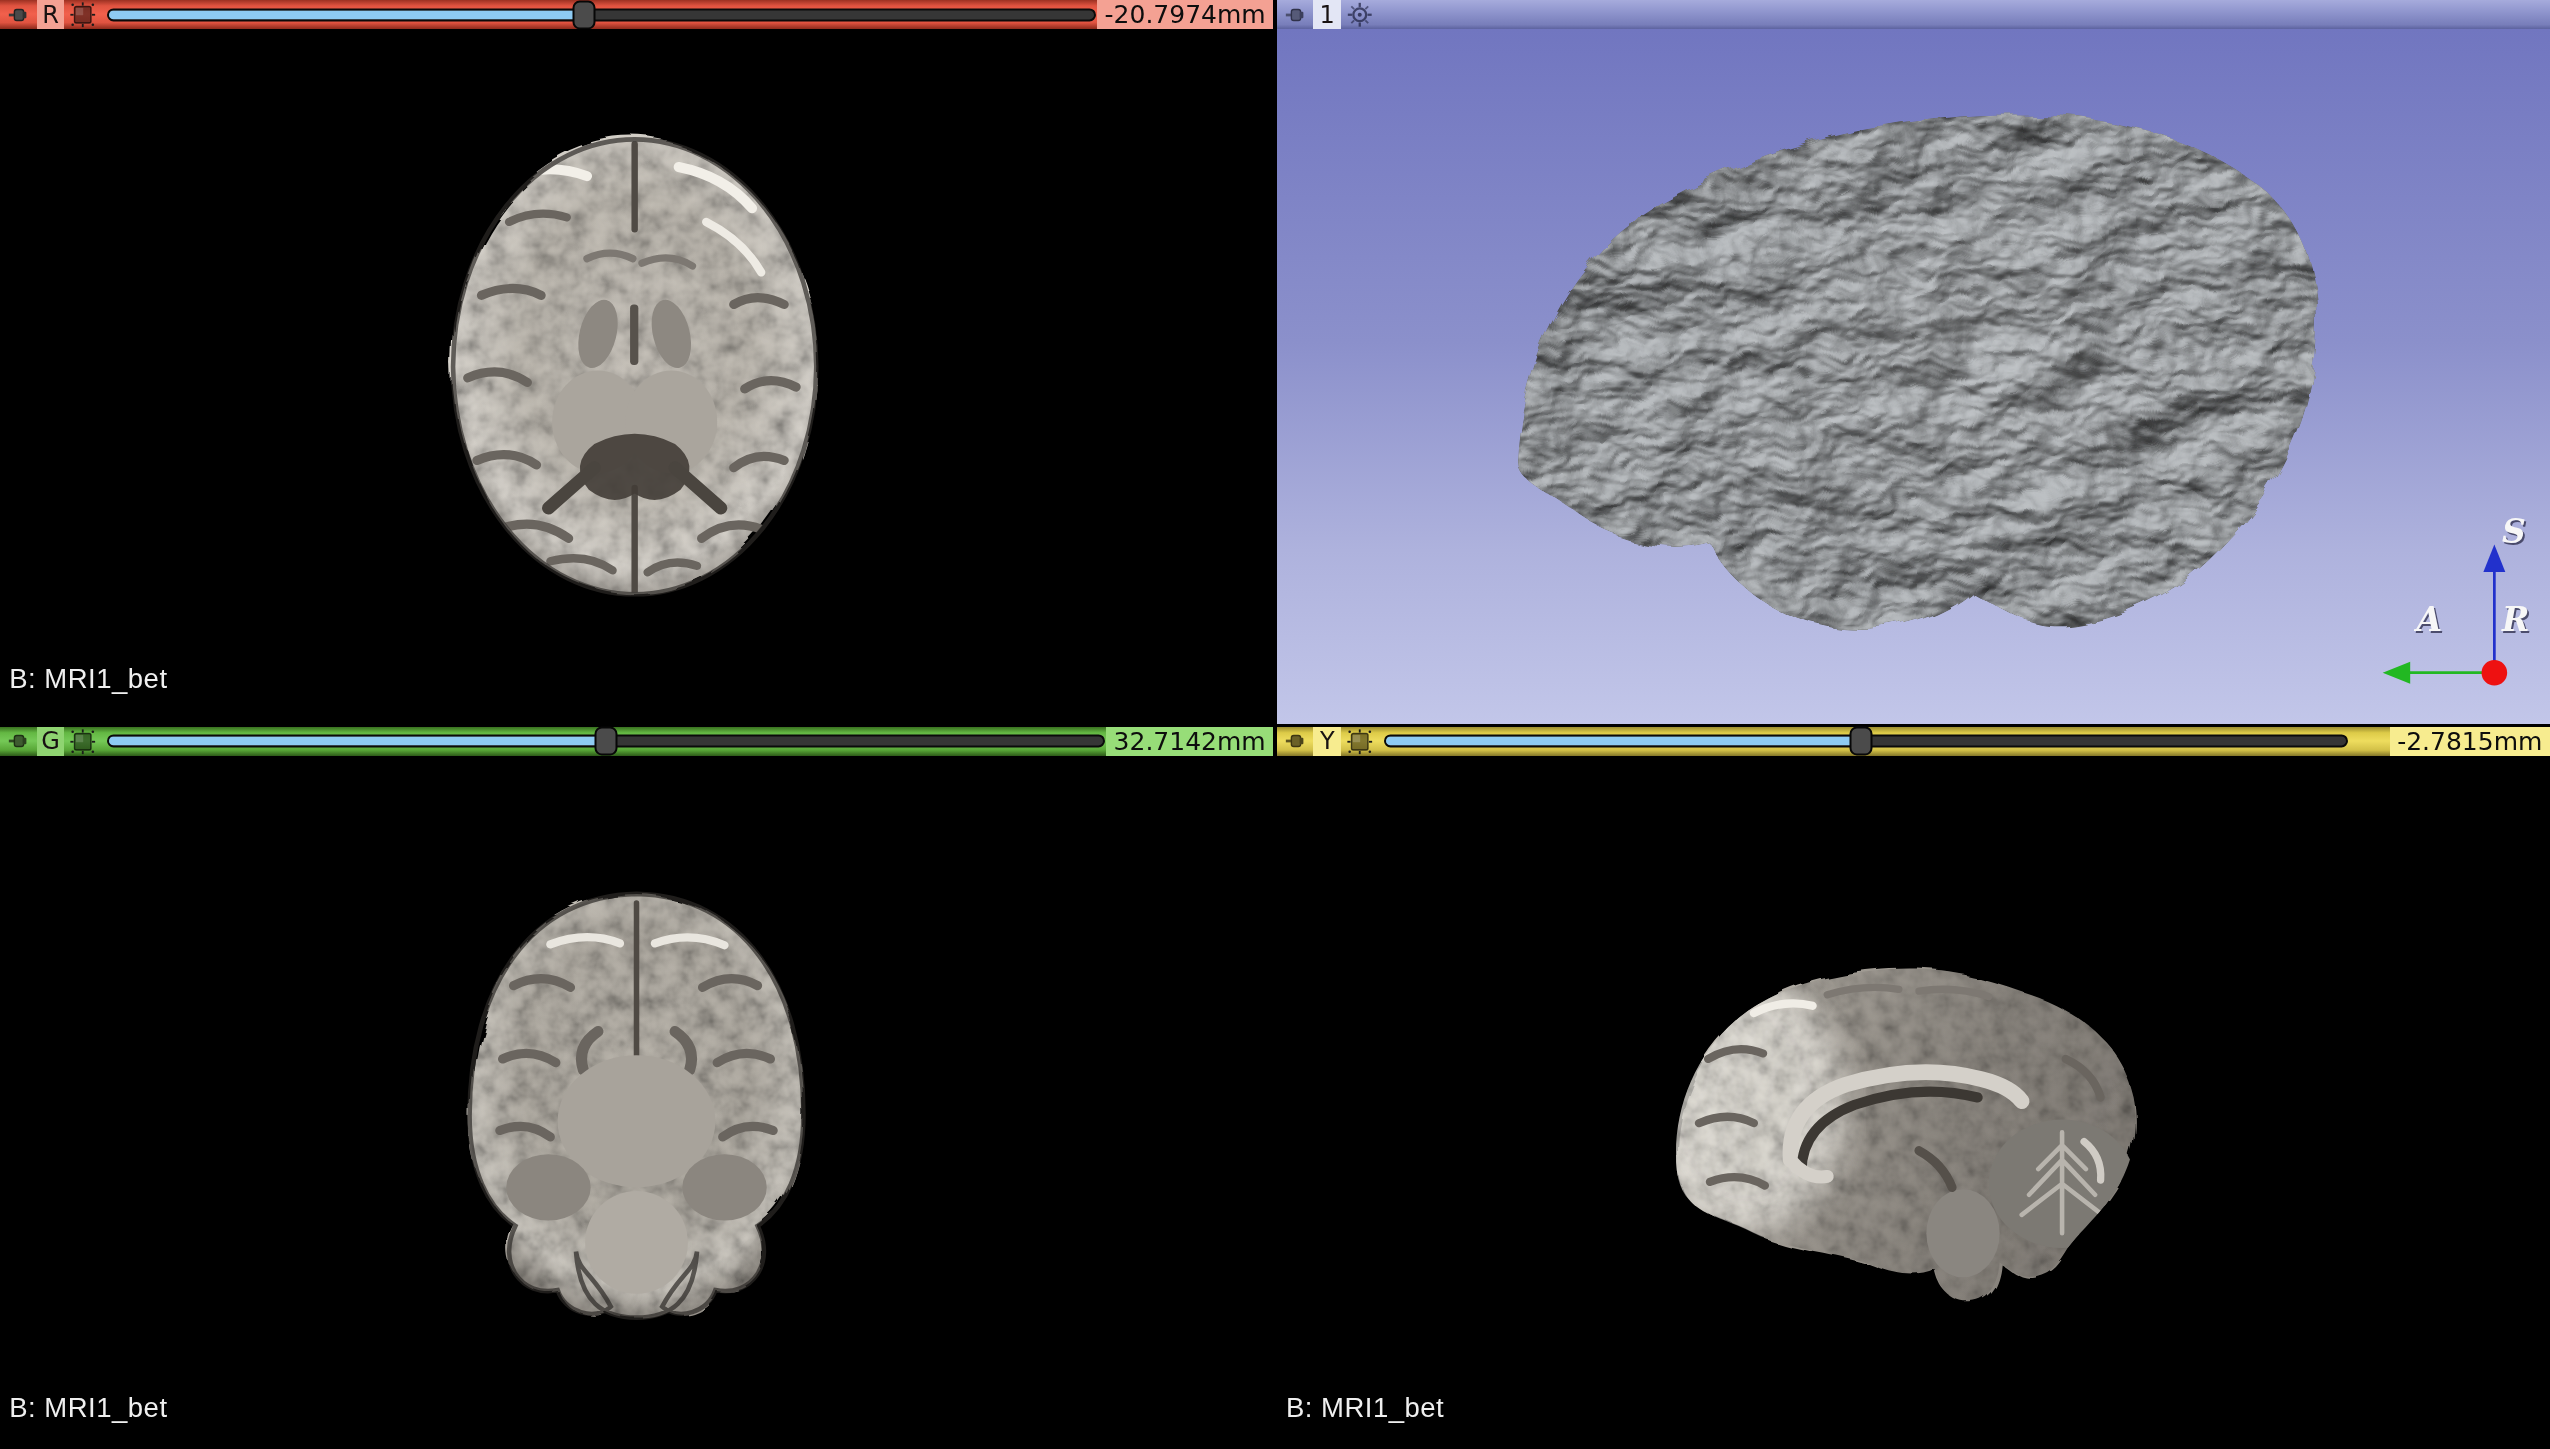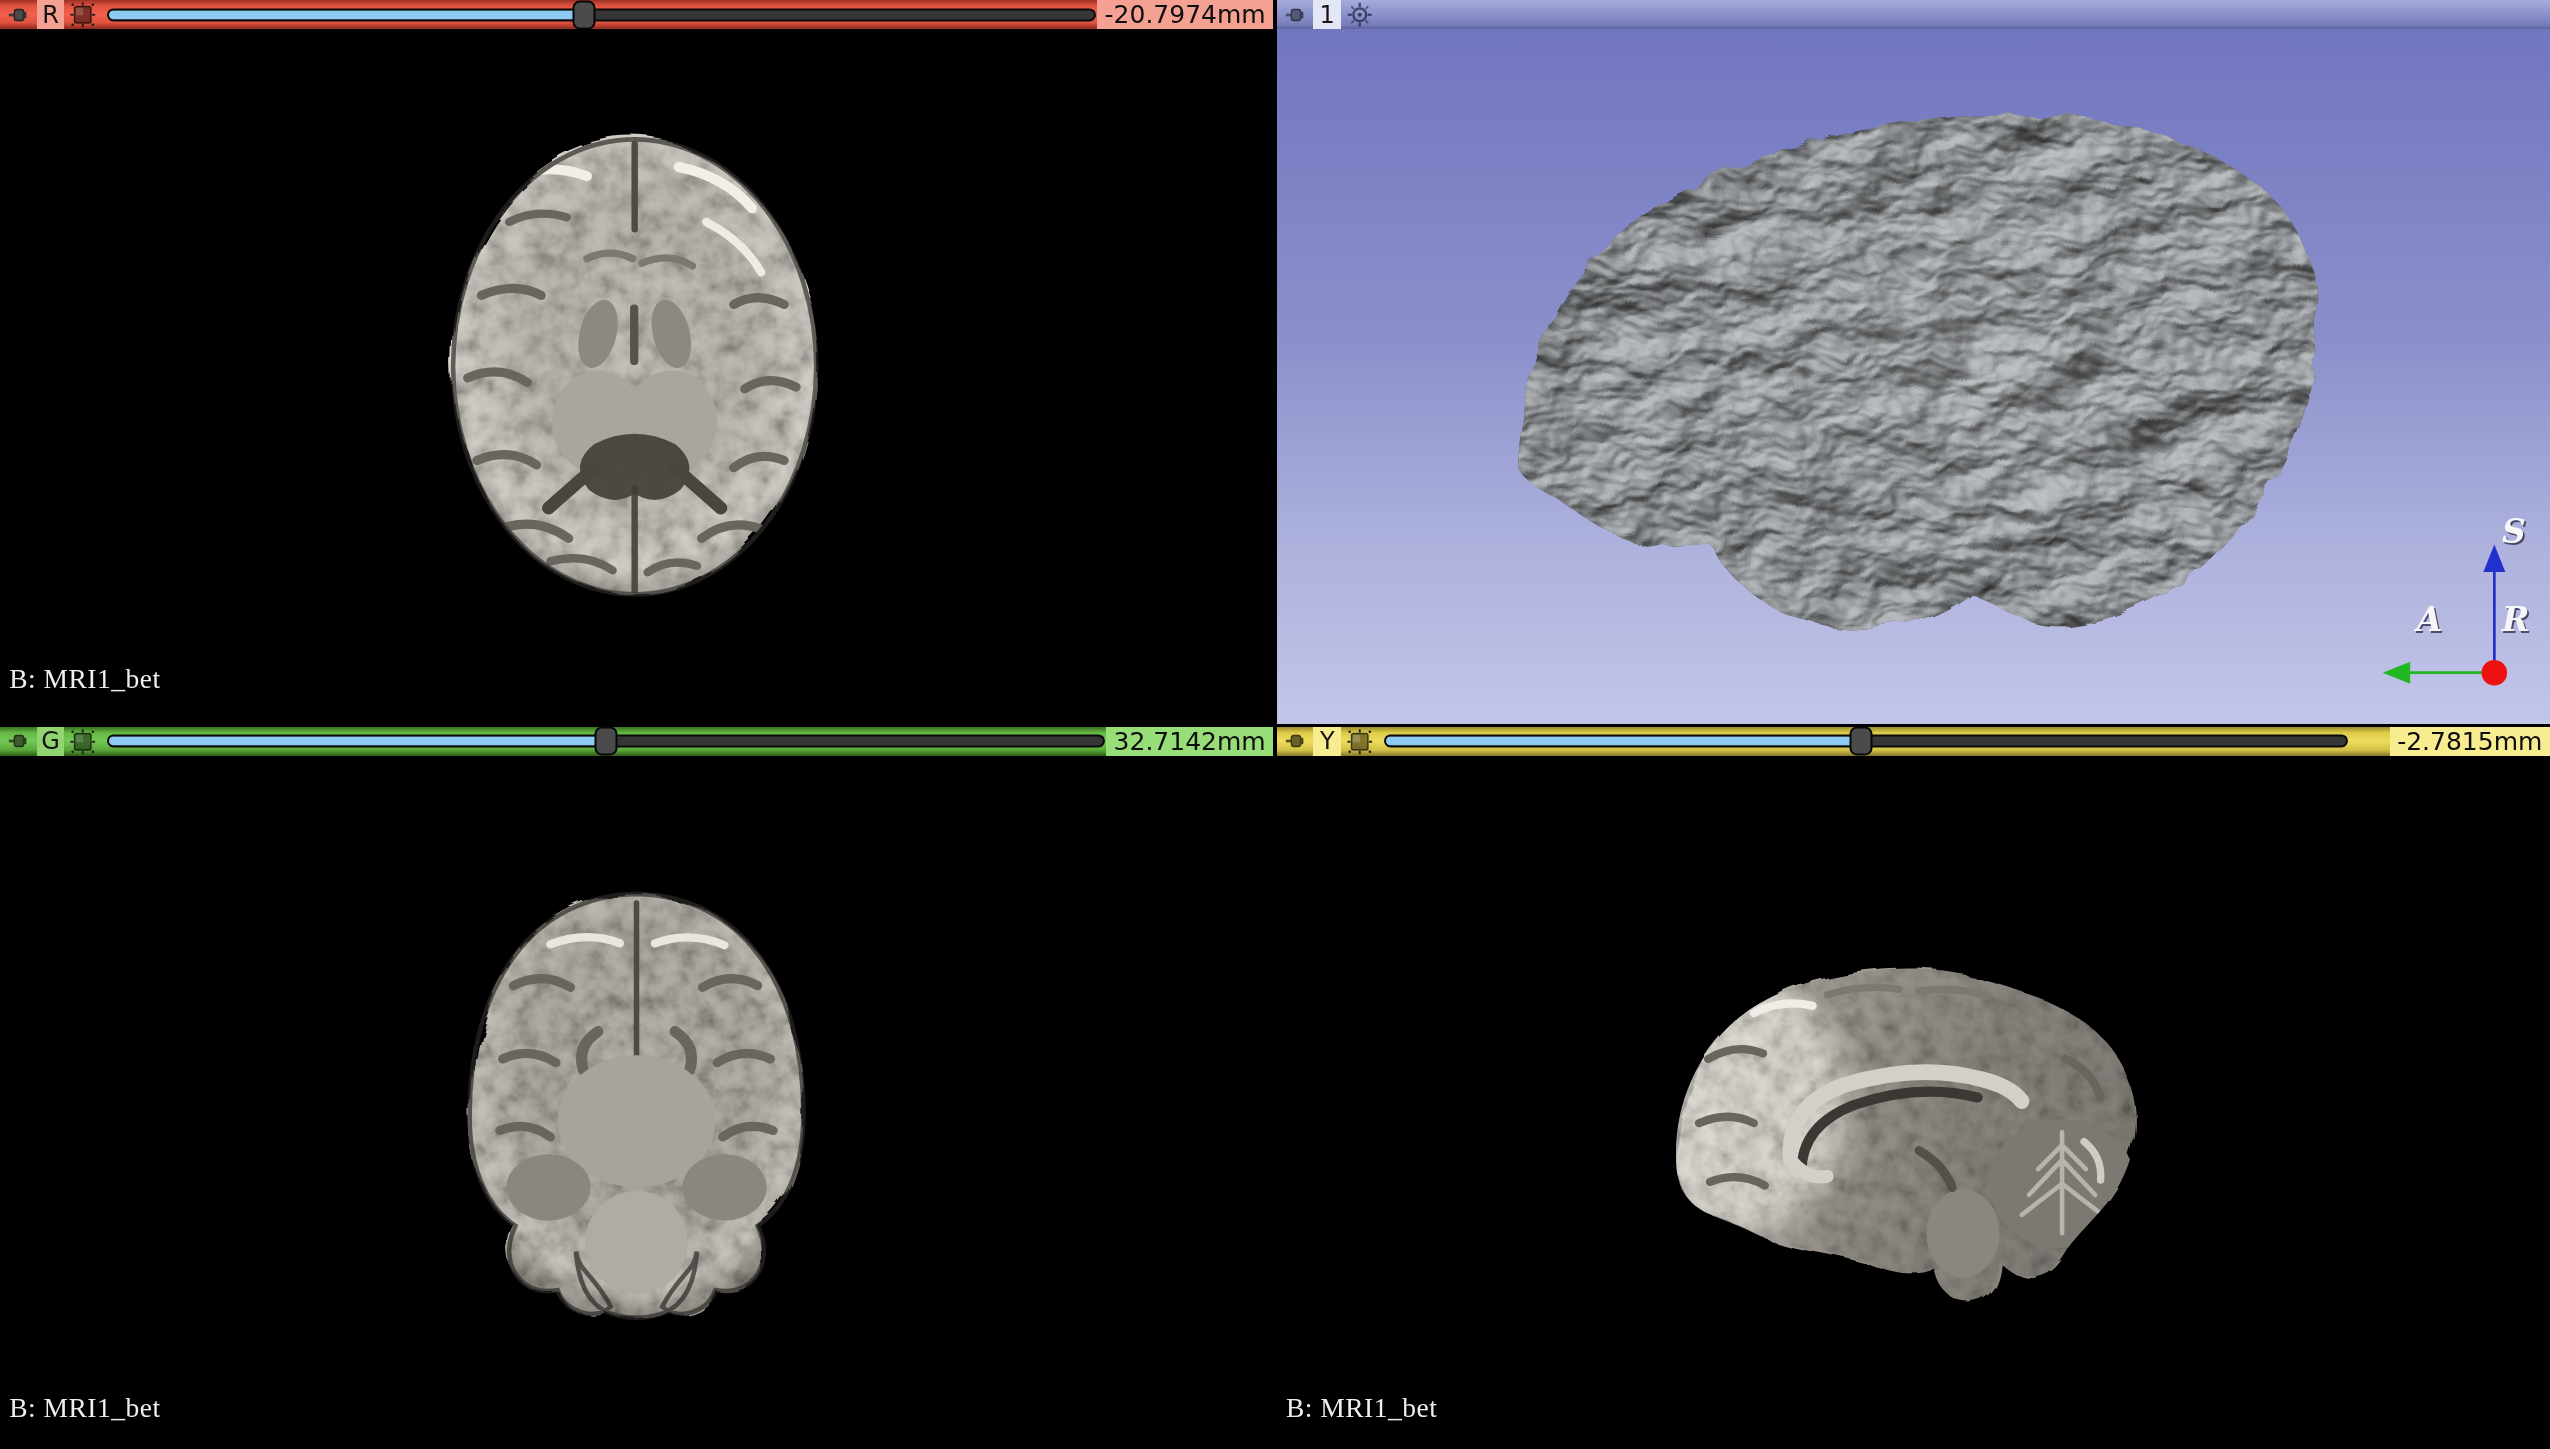--- a/index.html
+++ b/index.html
@@ -38,21 +38,21 @@
     width:19px;height:25px;background:#4b4b4b;border:2.8px solid #070707;border-radius:7.3px;}
   .valuebox{height:29px;min-width:117px;padding:0 7.3px;display:flex;align-items:center;justify-content:center;
     font-size:25px;color:#0d0d0d;flex:0 0 auto;}
   .valb-red{background:#f4a193;text-align:right;}
   .valb-green{background:#97dd78;}
   .valb-yellow{background:#f7ec8f;margin-left:40px;}
   
   .viewport{flex:1 1 auto;position:relative;background:#000;overflow:hidden;}
   .viewport svg.brain{position:absolute;inset:0;width:100%;height:100%;}
   .viewport.v3d{background:linear-gradient(180deg,#7176c0 0%,#8b90cb 45%,#aeb2dd 75%,#c2c6e9 100%);}
-  .vol-label{position:absolute;left:9.2px;bottom:29px;font-family:Liberation Serif, serif;
+  .vol-label{position:absolute;left:9.2px;bottom:29px;font-family:Liberation Sans, sans-serif;
     font-size:27.5px;color:#efefef;letter-spacing:0.5px;}
   .vol-label.low{bottom:26px;}
   
   .axes{position:absolute;right:7.3px;bottom:22px;width:174px;height:183px;}
   .axis-letter{position:absolute;font-family:"DejaVu Serif",serif;font-style:italic;font-weight:bold;
     font-size:33px;color:#f7f7f7;text-shadow:1.8px 1.8px 0 rgba(40,40,70,0.75);}
 </style>
 </head>
 <body>
 

